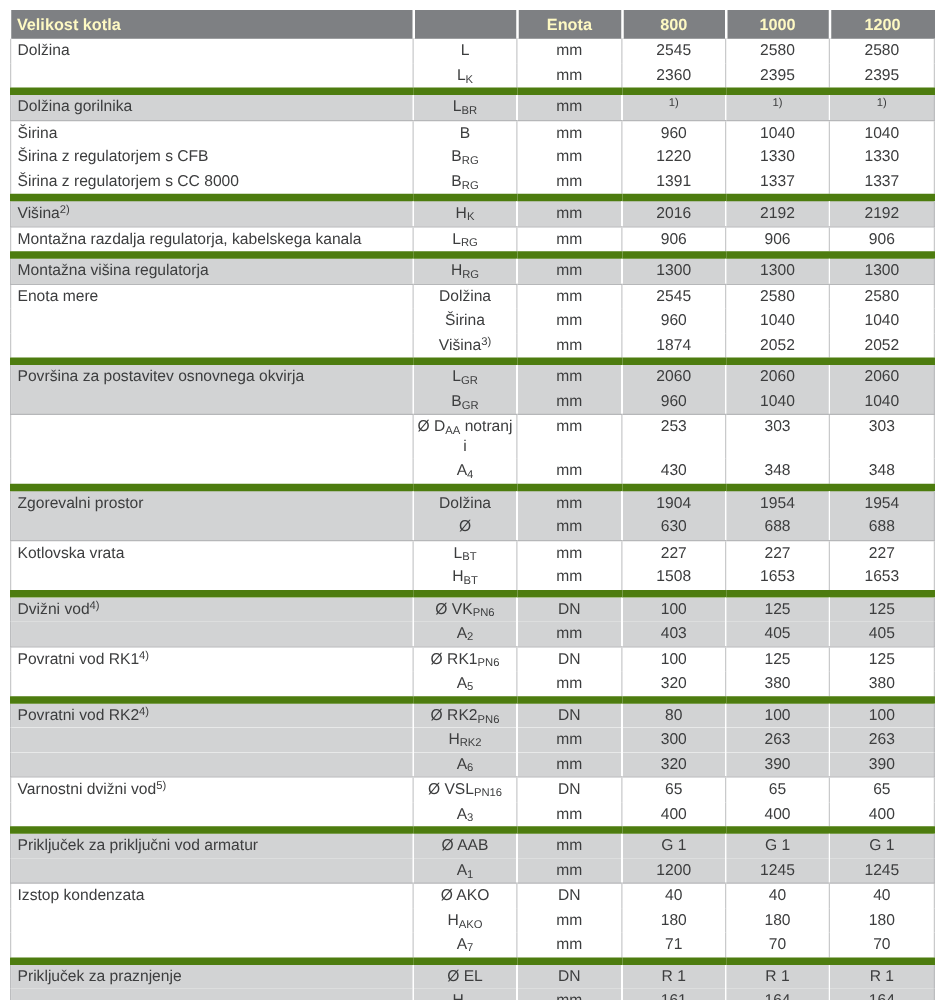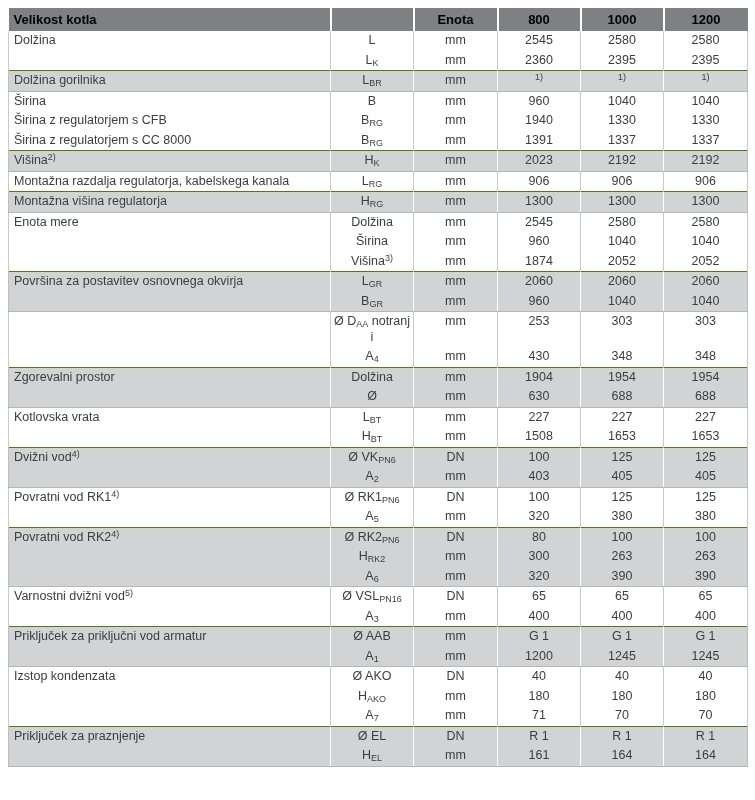--- a/index.html
+++ b/index.html
@@ -26,21 +26,21 @@
   }
   col.c1 { width: 322px; }
   col.c2 { width: 83px; }
   col.c3 { width: 84px; }
   col.c4 { width: 83px; }
   col.c5 { width: 83px; }
   col.c6 { width: 84px; }
 
   thead th {
     background: #7e8083;
-    color: #000000;
+    color: #fef9c3;
     font-size: 13px;
     font-weight: 700;
     height: 21px;
     padding: 1px 2px;
     text-align: center;
     vertical-align: middle;
     border-left: 2px solid #ffffff;
   }
   thead th:first-child {
     border-left: none;
@@ -68,21 +68,21 @@
     border-left: 1px solid #c9cacb;
     border-right: 1px solid #c9cacb;
   }
   tr.shade td {
     background: #d2d3d4;
     border-left: 1px solid #ffffff;
     border-right: 1px solid #ffffff;
   }
   tr.shade td:first-child { border-left: 1px solid #bcbdbf; }
   tr.shade td:last-child  { border-right: 1px solid #bcbdbf; }
-  tr.shade.g-first td { border-top: 1px solid #4d7c0f; }
+  tr.shade.g-first td { border-top: 6px solid #4d7c0f; }
   tr.shade.g-last td  { border-bottom: 1px solid #b6b7b9; }
   tr.tbl-last td { border-bottom: 2px solid #aaacae; }
 
   sub {
     font-size: 9px;
     line-height: 0;
     vertical-align: -2px;
   }
   sup {
     font-size: 9px;
@@ -143,37 +143,37 @@
           <td class="c-sym">B</td>
           <td class="c-unit">mm</td>
           <td class="c-val">960</td>
           <td class="c-val">1040</td>
           <td class="c-val">1040</td>
         </tr>
         <tr class="plain g-first g-last">
           <td class="c-label">Širina z regulatorjem s CFB</td>
           <td class="c-sym">B<sub>RG</sub></td>
           <td class="c-unit">mm</td>
-          <td class="c-val">1940</td>
+          <td class="c-val">1220</td>
           <td class="c-val">1330</td>
           <td class="c-val">1330</td>
         </tr>
         <tr class="plain g-first g-last">
           <td class="c-label">Širina z regulatorjem s CC 8000</td>
           <td class="c-sym">B<sub>RG</sub></td>
           <td class="c-unit">mm</td>
           <td class="c-val">1391</td>
           <td class="c-val">1337</td>
           <td class="c-val">1337</td>
         </tr>
         <tr class="shade g-first g-last">
           <td class="c-label">Višina<sup>2)</sup></td>
           <td class="c-sym">H<sub>K</sub></td>
           <td class="c-unit">mm</td>
-          <td class="c-val">2023</td>
+          <td class="c-val">2016</td>
           <td class="c-val">2192</td>
           <td class="c-val">2192</td>
         </tr>
         <tr class="plain g-first g-last">
           <td class="c-label">Montažna razdalja regulatorja, kabelskega kanala</td>
           <td class="c-sym">L<sub>RG</sub></td>
           <td class="c-unit">mm</td>
           <td class="c-val">906</td>
           <td class="c-val">906</td>
           <td class="c-val">906</td>

